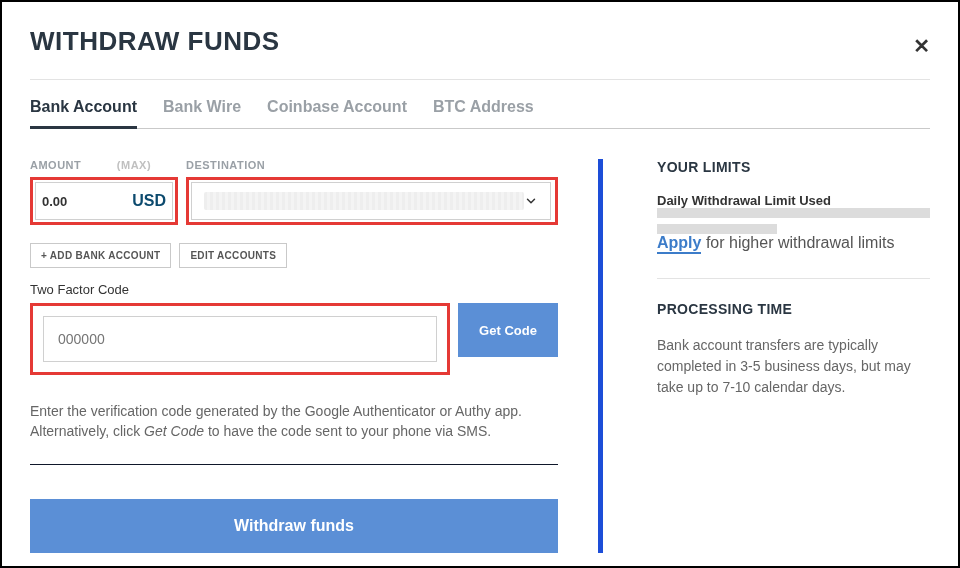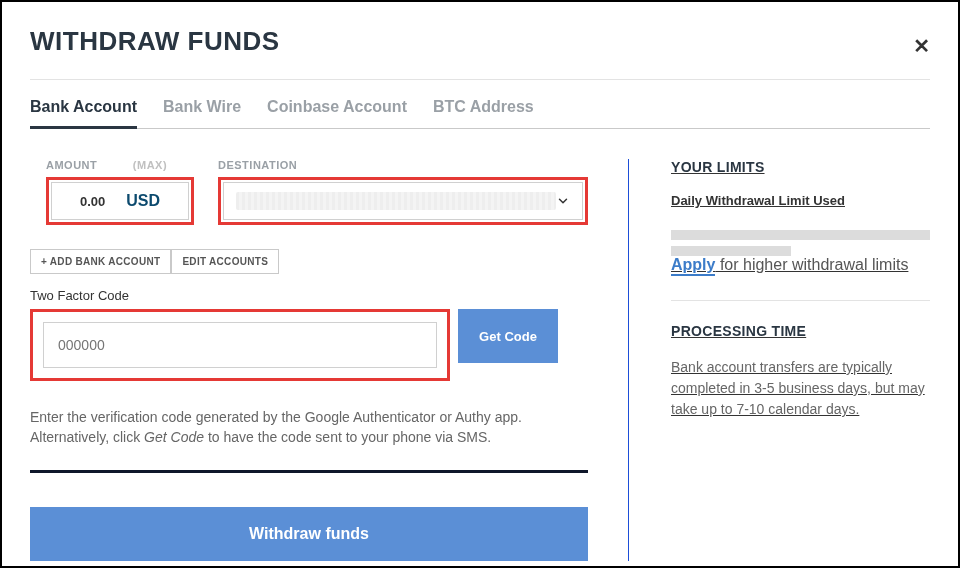--- a/index.html
+++ b/index.html
@@ -7,46 +7,46 @@
   body { background: #fff; color: #333; }
   .outer { width: 960px; height: 568px; border: 2px solid #000; padding: 24px 28px 24px 28px; position: relative; }
   .close-x { position: absolute; top: 32px; right: 28px; font-size: 20px; font-weight: bold; cursor: pointer; color: #333; }
   h1.title { font-size: 26px; font-weight: 700; color: #2a3642; letter-spacing: 0.5px; margin-bottom: 22px; }
   .hr-top { border: none; border-top: 1px solid #e3e3e3; margin-bottom: 18px; }
   .tabs { display: flex; gap: 26px; border-bottom: 1px solid #c9c9c9; margin-bottom: 30px; }
   .tab { padding-bottom: 10px; font-size: 16px; font-weight: 600; color: #9aa0a6; cursor: pointer; }
   .tab.active { color: #2a3642; border-bottom: 3px solid #2a3642; margin-bottom: -1px; }
   .content { display: flex; gap: 0; }
   .left { flex: 0 0 560px; padding-right: 40px; }
-  .right { flex: 1; padding-left: 42px; border-left: 1px solid #1d4ed8; text-decoration: underline; }
+  .right { flex: 1; padding-left: 54px; border-left: 5px solid #1d4ed8; }
   .field-row { display: flex; gap: 8px; position: relative; }
-  .field-block { display: flex; flex-direction: column; margin-left: 16px; }
+  .field-block { display: flex; flex-direction: column; }
   .label { font-size: 11px; font-weight: 700; color: #9aa0a6; letter-spacing: 0.5px; margin-bottom: 6px; }
   .label .max { color: #c0c0c0; margin-left: 32px; font-weight: 600; }
   .redbox { border: 3px solid #e53935; padding: 2px; }
   .amount-wrap { width: 148px; }
-  .amount-input { width: 100%; height: 38px; border: 1px solid #d0d0d0; display: flex; align-items: center; padding: 0 28px; font-size: 13px; font-weight: 600; color: #333; justify-content: space-between; }
+  .amount-input { width: 100%; height: 38px; border: 1px solid #d0d0d0; display: flex; align-items: center; padding: 0 6px; font-size: 13px; font-weight: 600; color: #333; justify-content: space-between; }
   .amount-input .cur { color: #0c4a6e; font-weight: 700; font-size: 16px; }
   .dest-wrap { flex: 1; }
   .dest-select { width: 360px; height: 38px; border: 1px solid #d0d0d0; display: flex; align-items: center; justify-content: space-between; padding: 0 12px; cursor: pointer; background: #fff; }
   .dest-select .blur { flex:1; height: 18px; background: repeating-linear-gradient(90deg,#eee,#eee 3px,#f4f4f4 3px,#f4f4f4 6px); border-radius:2px; }
   .chev { width: 14px; height: 14px; }
   .chev svg { width: 14px; height: 14px; }
-  .btn-row { margin-top: 24px; display: flex; gap: 0; }
+  .btn-row { margin-top: 18px; display: flex; gap: 8px; }
   .mini-btn { border: 1px solid #c9c9c9; background: #fff; font-size: 10px; font-weight: 600; color: #555; padding: 6px 10px; letter-spacing: 0.3px; cursor: pointer; }
   .tf-label { font-size: 13px; color: #333; margin-top: 14px; margin-bottom: 6px; }
   .tf-row { display: flex; gap: 8px; }
   .tf-redbox { border: 3px solid #e53935; padding: 10px; }
   .tf-input { width: 394px; height: 46px; border: 1px solid #d0d0d0; padding: 0 14px; font-size: 14px; color: #9aa0a6; outline: none; }
   .getcode { width: 100px; height: 54px; background: #5b8fd6; color: #fff; border: none; font-size: 13px; font-weight: 600; cursor: pointer; }
-  .help-text { font-size: 14px; color: #666; line-height: 1.45; margin-top: 26px; border-bottom: 3px solid #0f172a; padding-bottom: 22px; }
+  .help-text { font-size: 14px; color: #666; line-height: 1.45; margin-top: 26px; border-bottom: 1px solid #0f172a; padding-bottom: 22px; }
   .help-text em { font-style: italic; }
   .withdraw-btn { width: 100%; height: 54px; background: #5b8fd6; color: #fff; border: none; font-size: 16px; font-weight: 700; margin-top: 34px; cursor: pointer; }
   .right h3 { font-size: 14px; font-weight: 700; color: #2a3642; letter-spacing: 0.3px; margin-bottom: 18px; }
-  .limit-label { font-size: 13px; font-weight: 600; color: #333; margin-bottom: 22px; }
+  .limit-label { font-size: 13px; font-weight: 600; color: #333; margin-bottom: 0; }
   .bar-track { width: 100%; height: 10px; background: #dcdcdc; }
   .bar-sub { width: 120px; height: 10px; background: #dcdcdc; margin-top: 6px; }
   .apply-row { font-size: 16px; color: #555; }
   .apply-row a { color: #3c7cc9; font-weight: 700; border-bottom: 2px solid #3c7cc9; text-decoration: none; padding-bottom: 1px; }
   .right hr { border: none; border-top: 1px solid #e3e3e3; margin: 26px 0 22px; }
   .proc-text { font-size: 14px; color: #666; line-height: 1.5; }
 </style>
 </head>
 <body>
 

